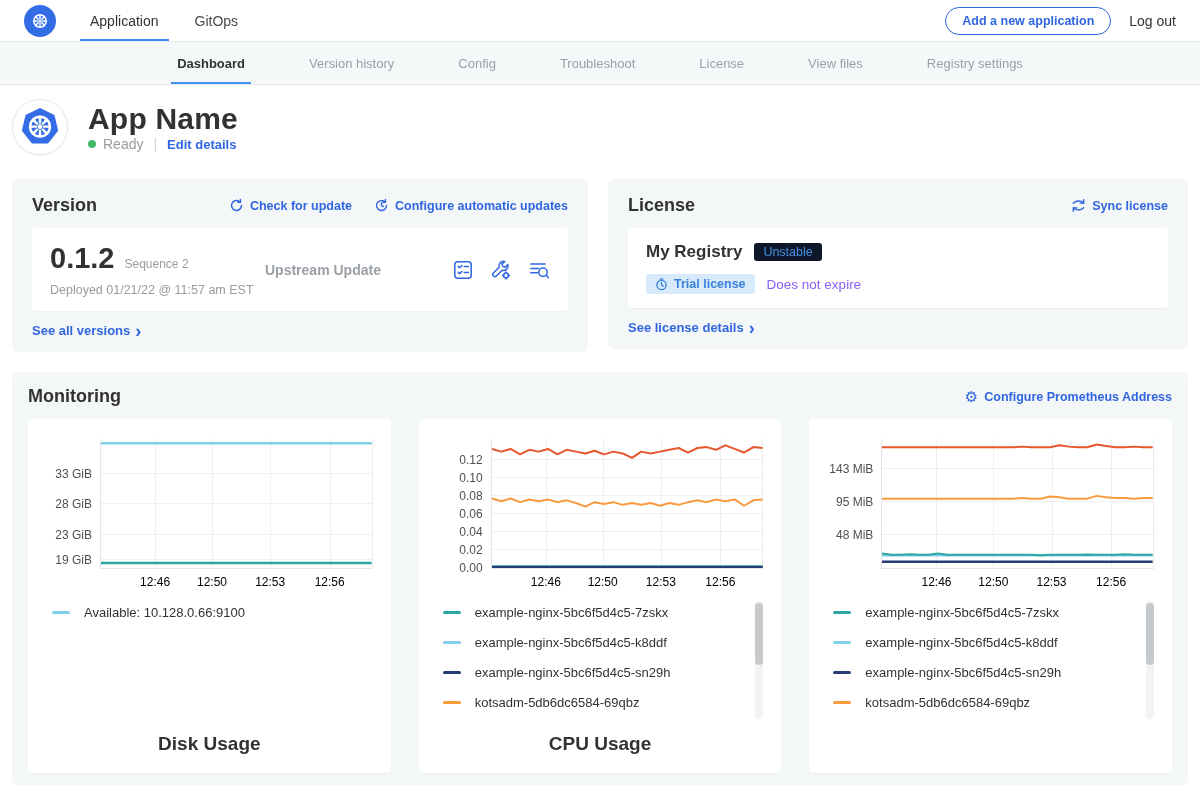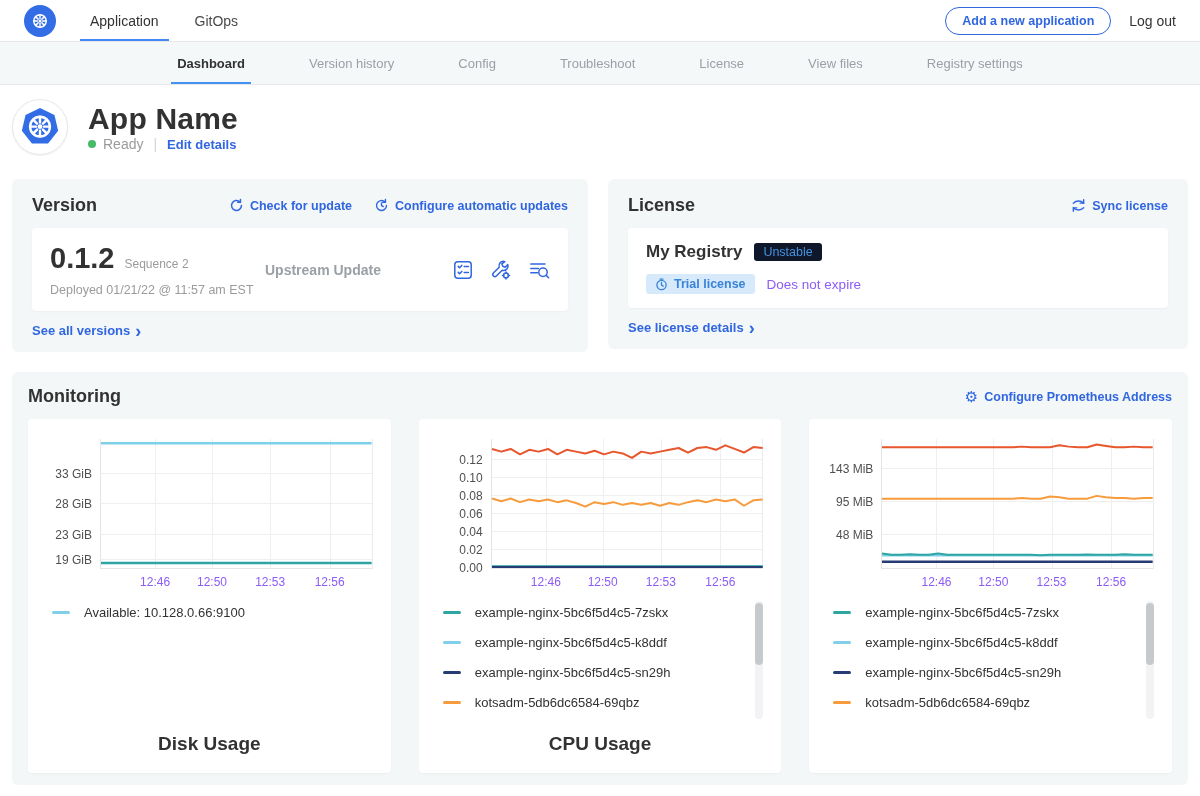--- a/index.html
+++ b/index.html
@@ -75,21 +75,21 @@
   .monitor-title { font-size:18px; font-weight:800; }
   .prometheus-link { margin-left:auto; }
   .prometheus-link .gear { font-size:15px; line-height:1; }
   .charts-row { display:flex; gap:28px; }
   .chart-card { flex:1; background:#fff; border-radius:4px; box-shadow:0 1px 2px rgba(0,0,0,.04); padding:16px 10px 10px 10px; height:354px; display:flex; flex-direction:column; }
   .chart-area { position:relative; margin:4px 8px 0 0; }
   .chart-plot { position:relative; height:130px; margin-left:62px; border-left:1px solid #e3e5e6; border-right:1px solid #e9ebec; border-bottom:1px solid #e3e5e6; }
   .gl-h { position:absolute; left:0; right:0; height:1px; background:#efefef; }
   .gl-v { position:absolute; top:0; bottom:0; width:1px; background:#efefef; }
   .ytick { position:absolute; right:calc(100% + 9px); transform:translateY(50%); font-size:12px; color:#4f4f4f; white-space:nowrap; }
-  .xtick { position:absolute; top:calc(100% + 7px); transform:translateX(-50%); font-size:12px; color:#8b5cf6; }
+  .xtick { position:absolute; top:calc(100% + 7px); transform:translateX(-50%); font-size:12px; color:#000000; }
   .chart-svg { position:absolute; inset:0; width:100%; height:100%; overflow:visible; }
   .chart-legend { position:relative; margin:36px 0 0 14px; min-height:118px; }
   .legend-row { display:flex; align-items:center; gap:14px; margin-bottom:15px; cursor:pointer; }
   .legend-dash { width:18px; height:3px; border-radius:2px; flex:0 0 auto; }
   .legend-label { font-size:13px; color:#323232; }
   .legend-scrollbar { position:absolute; right:8px; top:-4px; width:8px; height:118px; background:#f1f3f4; border-radius:4px; }
   .legend-thumb { position:absolute; top:2px; left:0; width:8px; height:62px; background:#c7cacc; border-radius:4px; }
   .chart-title { margin-top:auto; text-align:center; font-size:19px; font-weight:800; color:#323232; padding:8px 0 8px 0; }
 </style>
 </head>

